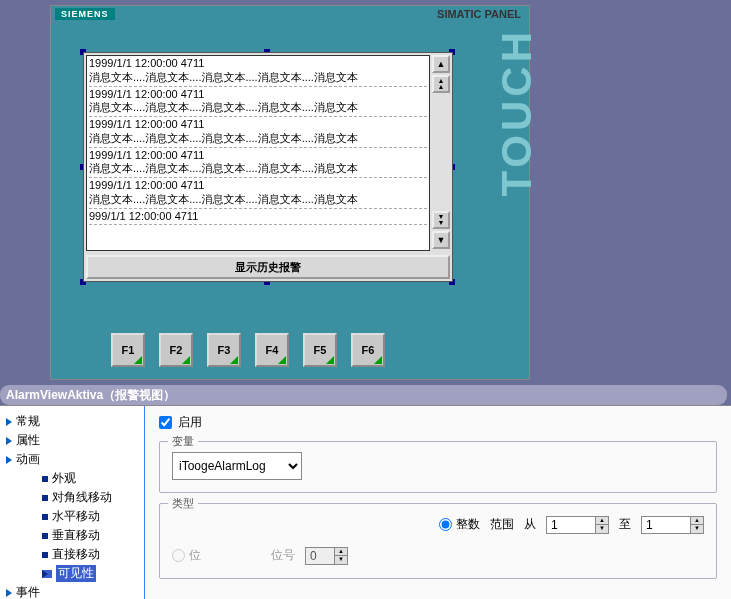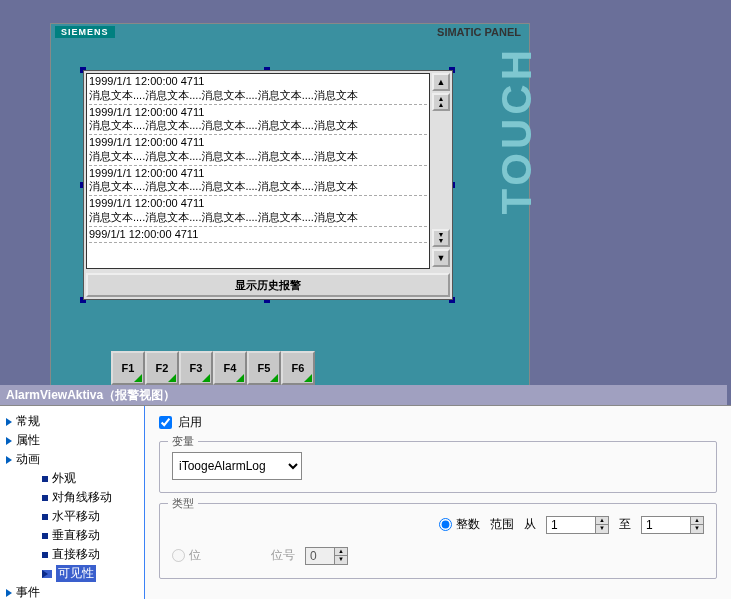--- a/index.html
+++ b/index.html
@@ -1,37 +1,37 @@
 <!DOCTYPE html>
 <html><head>
 <meta charset="utf-8">
 <style>
 * { box-sizing: border-box; margin: 0; padding: 0; font-family: "Microsoft YaHei", Arial, sans-serif; }
 body { background: #6a6f99; width: 731px; height: 599px; overflow: hidden; font-size: 12px; }
 
 
-.panel-wrap { position: absolute; left: 50px; top: 23px; width: 480px; height: 375px; background: #3a90a0; border: 1px solid #888; }
+.panel-wrap { position: absolute; left: 50px; top: 5px; width: 480px; height: 375px; background: #3a90a0; border: 1px solid #888; }
 .brand { position: absolute; left: 4px; top: 2px; background: #008080; color: #fff; font-size: 9px; font-weight: bold; padding: 1px 6px; letter-spacing: 1px; }
 .panel-title { position: absolute; right: 8px; top: 2px; color: #333; font-size: 11px; font-weight: bold; }
 .touch-text { position: absolute; right: -12px; top: 22px; color: #7fc7d0; font-size: 42px; font-weight: bold; writing-mode: vertical-rl; letter-spacing: 4px; transform: rotate(180deg); }
 
 .alarm-view { position: absolute; left: 32px; top: 46px; width: 370px; height: 230px; background: #e0e0e0; border: 1px solid #555; }
 .alarm-list { position: absolute; left: 2px; top: 2px; right: 22px; bottom: 30px; background: #fff; border: 1px solid #333; overflow: hidden; font-size: 11px; line-height: 1.25; padding: 1px 2px; font-family: "SimSun", monospace; }
 .alarm-entry { border-bottom: 1px dashed #aaa; padding-bottom: 1px; margin-bottom: 1px; }
 .scroll-btns { position: absolute; right: 2px; top: 2px; width: 18px; display: flex; flex-direction: column; gap: 2px; }
 .scroll-btns2 { position: absolute; right: 2px; bottom: 32px; width: 18px; display: flex; flex-direction: column; gap: 2px; }
 .sbtn { width: 18px; height: 18px; background: #d0d0d0; border: 2px outset #eee; display: flex; align-items: center; justify-content: center; font-size: 9px; cursor: pointer; }
 .hist-btn { position: absolute; left: 2px; right: 2px; bottom: 2px; height: 24px; background: #d8d8d8; border: 2px outset #eee; display: flex; align-items: center; justify-content: center; font-size: 11px; font-weight: bold; cursor: pointer; }
 
-.fkeys { position: absolute; left: 60px; bottom: 12px; display: flex; gap: 0; }
+.fkeys { position: absolute; left: 60px; bottom: 12px; display: flex; gap: 14px; }
 .fkey { width: 34px; height: 34px; background: #c8c8c8; border: 2px outset #ddd; display: flex; align-items: center; justify-content: center; font-size: 11px; font-weight: bold; position: relative; cursor: pointer; }
 .fkey::after { content: ""; position: absolute; right: 1px; bottom: 1px; width: 0; height: 0; border-left: 8px solid transparent; border-bottom: 8px solid #00a000; }
 
 
-.prop-header { position: absolute; left: 0px; top: 385px; right: 4px; height: 20px; background: #a0a0c0; color: #fff; font-size: 12px; font-weight: bold; padding: 2px 6px; display: flex; align-items: center; }
+.prop-header { position: absolute; left: 0px; top: 385px; right: 4px; height: 20px; background: #a0a0c0; color: #fff; font-size: 12px; font-weight: bold; padding: 2px 6px; display: flex; align-items: center; border-radius: 9px; }
 .prop-body { position: absolute; left: 0; top: 405px; right: 0; bottom: 0; background: #fafafa; border-top: 1px solid #888; display: flex; }
 
 .tree { width: 145px; background: #fff; border-right: 1px solid #3b82f6; padding: 6px 4px; font-size: 12px; }
 .tree-item { display: flex; align-items: center; gap: 4px; padding: 1px 2px; cursor: pointer; }
 .tree-item.subsub { padding-left: 38px; }
 .tree-item.selected span { background: #3a5fcd; color: #fff; padding: 0 2px; }
 .tree-arrow { width: 0; height: 0; border-top: 4px solid transparent; border-bottom: 4px solid transparent; border-left: 6px solid #0060c0; }
 .tree-arrow.blue { border-left-color: #0a2a8a; }
 .bullet { width: 6px; height: 6px; background: #0a2a8a; }
 

